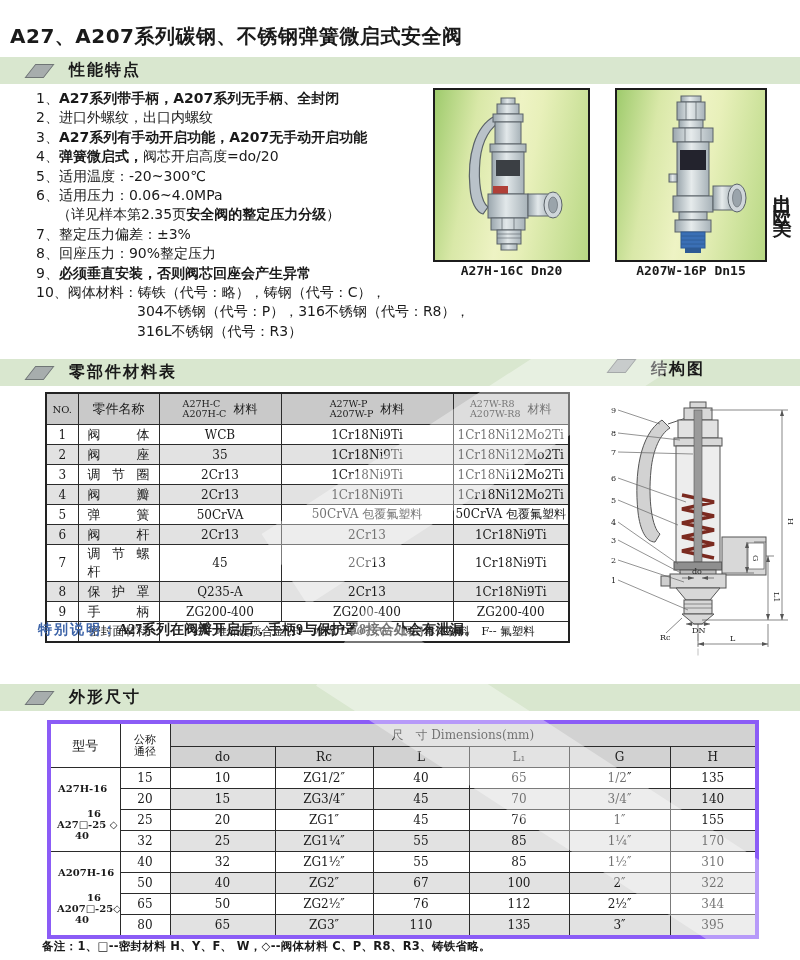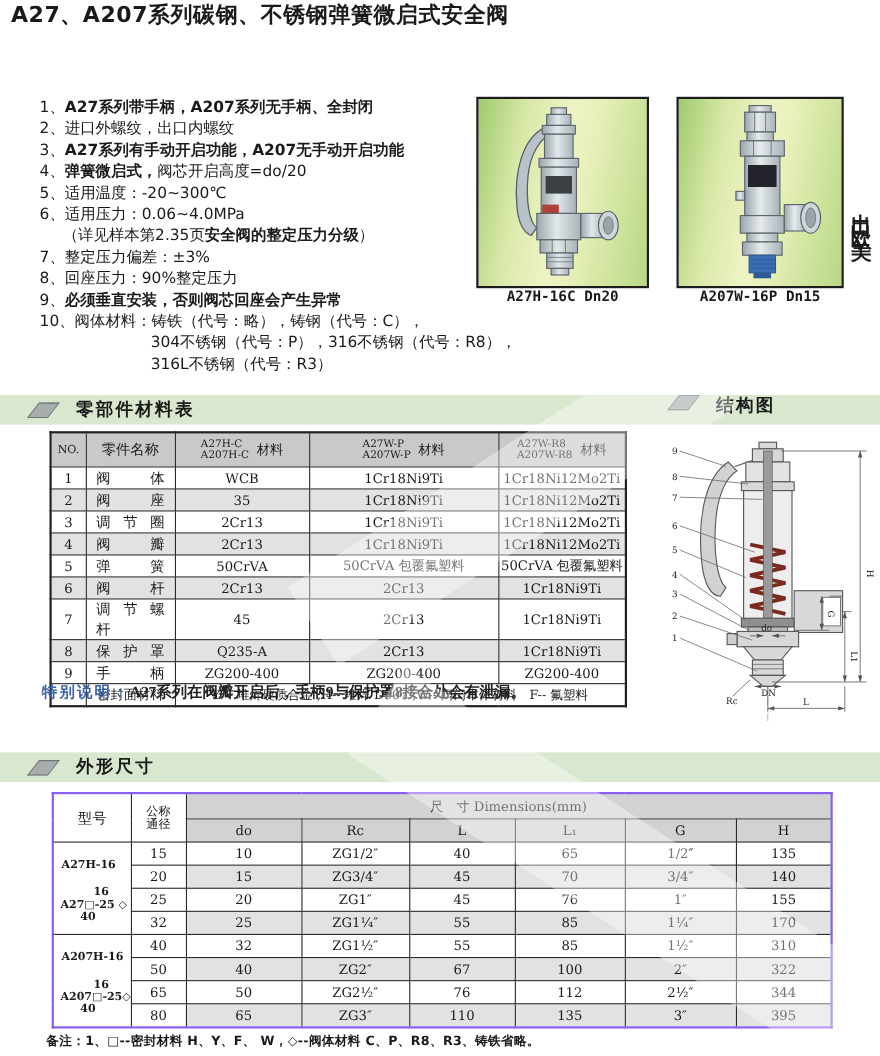--- a/index.html
+++ b/index.html
@@ -1,19 +1,19 @@
 <!DOCTYPE html>
 <html><head>
 <meta charset="utf-8">
 <style>
   html,body{margin:0;padding:0;background:#fff;}
   .page{position:relative;width:800px;height:960px;background:#ffffff;overflow:hidden;
         font-family:"DejaVu Sans","Liberation Sans",sans-serif;color:#1a1a1a;}
 
-  .page-title{position:absolute;left:10px;top:0;font-size:20px;font-weight:700;letter-spacing:.5px;}
+  .page-title{position:absolute;left:10px;top:23px;font-size:20px;font-weight:700;letter-spacing:.5px;}
 
   .secbar{position:absolute;left:0;width:800px;height:27px;background:#d9e7cf;display:flex;align-items:center;}
   .bar1{top:57px;} .bar2{top:359px;} .bar3{top:684px;}
   .marker{width:17px;height:12px;background:#a7adad;border:1px solid #6f7575;transform:skewX(-38deg);margin-left:30px;flex:none;}
   .sectitle{font-size:16px;font-weight:700;margin-left:20px;letter-spacing:2px;}
   .sec-right{position:absolute;left:612px;top:0;height:27px;display:flex;align-items:flex-start;}
   .sec-right .marker{margin-left:0;}
 
   .features{position:absolute;left:36px;top:89px;width:400px;font-size:14px;line-height:19.4px;}
   .feat{white-space:nowrap;}
@@ -53,21 +53,21 @@
                text-align-last:center;}
   .mat .seal-d{font-size:11.5px;}
 
   .special{position:absolute;left:38px;top:621px;font-size:14px;font-family:Liberation Serif, serif;}
   .special .snlabel{color:#3c63a8;font-weight:700;letter-spacing:2px;}
   .special .sntext{font-weight:700;color:#222;}
 
   .structure{position:absolute;left:598px;top:390px;width:200px;height:278px;}
   .structure text{font-family:"DejaVu Serif","Liberation Serif",serif;font-size:8px;fill:#222;}
 
-  .dim{position:absolute;left:47px;top:720px;width:708px;border:2px solid #8b5cf6;
+  .dim{position:absolute;left:47px;top:720px;width:708px;border:4px solid #8b5cf6;
        font-family:"DejaVu Serif","Liberation Serif",serif;padding-left:46px;}
   .dim th{background:#d2d2d2;font-size:12px;}
   .dim .hwhite{background:#fff;}
   .dim .hr1 th{height:22px;}
   .dim .hr2 th{height:20px;}
   .dim td{height:20px;font-size:12px;}
   .dim td.g{background:#e2e2e2;}
   .dim .hmodel{font-family:"DejaVu Sans","Liberation Sans",sans-serif;font-size:13px;}
   .dim .hdn{font-family:"DejaVu Sans","Liberation Sans",sans-serif;font-size:11px;line-height:12px;}
   .dim .model{font-size:10px;vertical-align:middle;font-weight:bold;}
@@ -83,20 +83,24 @@
   .wm-a{left:250px;top:410px;width:430px;height:85px;transform:rotate(-33deg);}
   .wm-b{left:300px;top:740px;width:520px;height:95px;transform:rotate(33deg);}
 </style>
 </head>
 <body>
 
 <div class="page">
 
   <div class="page-title">A27、A207系列碳钢、不锈钢弹簧微启式安全阀</div>
 
+  <div class="secbar bar1">
+    <span class="marker"></span>
+    <span class="sectitle">性能特点</span>
+  </div>
 
   <div class="features">
       <div class="feat"><span>1、</span><b>A27系列带手柄，A207系列无手柄、全封闭</b></div>
       <div class="feat"><span>2、进口外螺纹，出口内螺纹</span></div>
       <div class="feat"><span>3、</span><b>A27系列有手动开启功能，A207无手动开启功能</b></div>
       <div class="feat"><span>4、</span><b>弹簧微启式，</b><span>阀芯开启高度=do/20</span></div>
       <div class="feat"><span>5、适用温度：-20~300℃</span></div>
       <div class="feat"><span>6、适用压力：0.06~4.0MPa</span></div>
       <div class="feat ind1"><span>（详见样本第2.35页</span><b>安全阀的整定压力分级</b><span>）</span></div>
       <div class="feat"><span>7、整定压力偏差：±3%</span></div>

